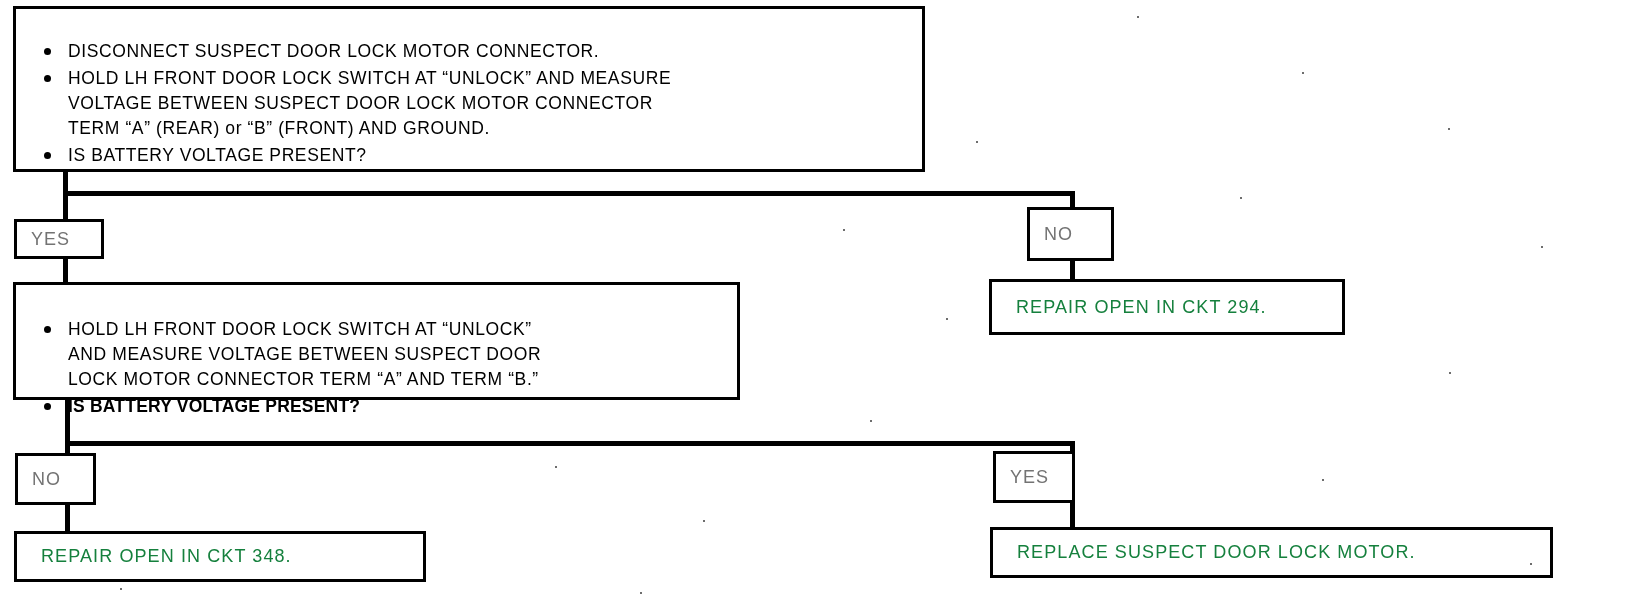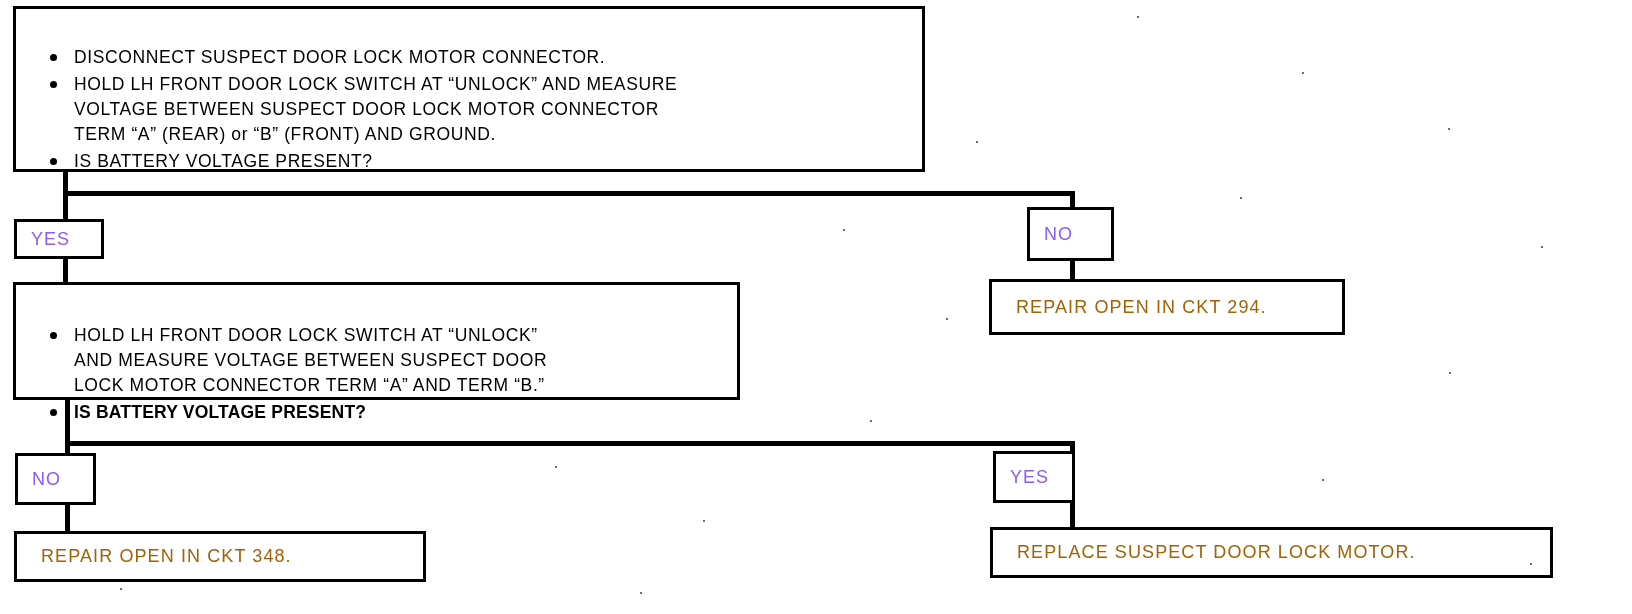--- a/index.html
+++ b/index.html
@@ -23,21 +23,21 @@
   .box {
     position: absolute;
     box-sizing: border-box;
     border: 3px solid #000000;
     background: #ffffff;
   }
 
   
   .bullet-list {
     list-style: none;
-    margin: 16px;
+    margin: 10px;
     padding: 0;
   }
   .bullet-item {
     position: relative;
     padding-left: 42px;
     margin: 0 0 2px 0;
     font-size: 17.5px;
     line-height: 25px;
     letter-spacing: 0.6px;
     color: #000000;
@@ -64,37 +64,37 @@
     box-sizing: border-box;
     border: 3px solid #000000;
     background: #ffffff;
     display: flex;
     align-items: center;
   }
   .decision span {
     font-size: 18px;
     letter-spacing: 1px;
     padding-left: 14px;
-    color: #8b5cf6;
+    color: #737373;
   }
 
   
   .action {
     position: absolute;
     box-sizing: border-box;
     border: 3px solid #000000;
     background: #ffffff;
     display: flex;
     align-items: center;
   }
   .action span {
     font-size: 18px;
     letter-spacing: 1.1px;
     padding-left: 24px;
-    color: #a16207;
+    color: #15803d;
   }
 
   
   .line-h {
     position: absolute;
     background: #000000;
     height: 5px;
   }
   .line-v {
     position: absolute;

